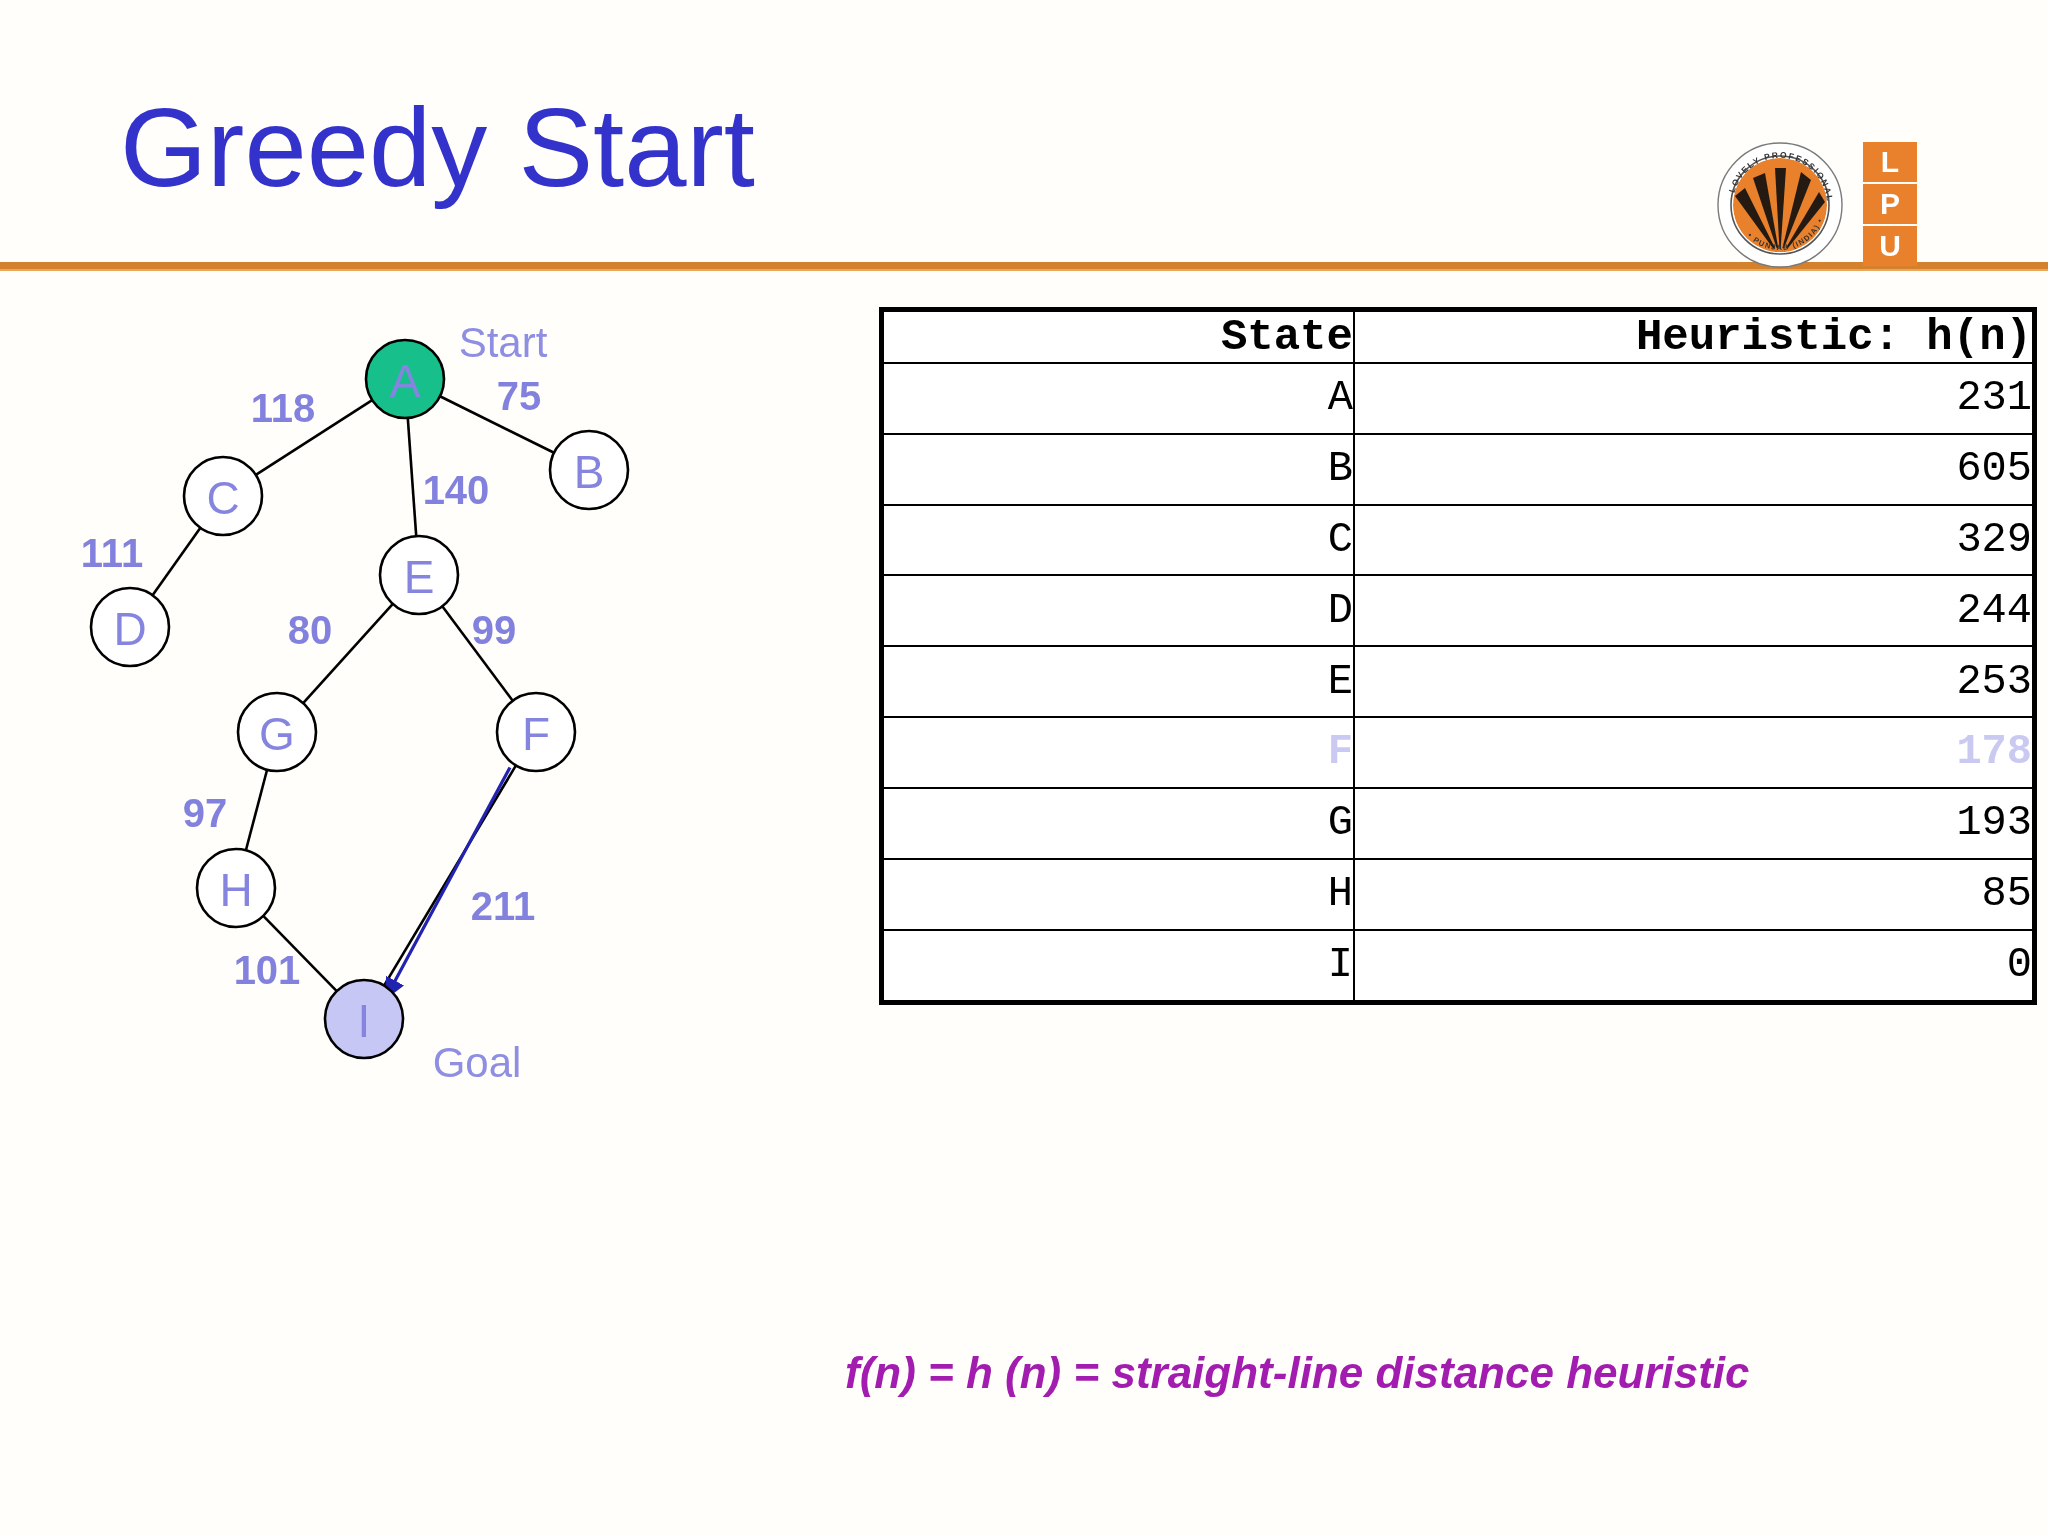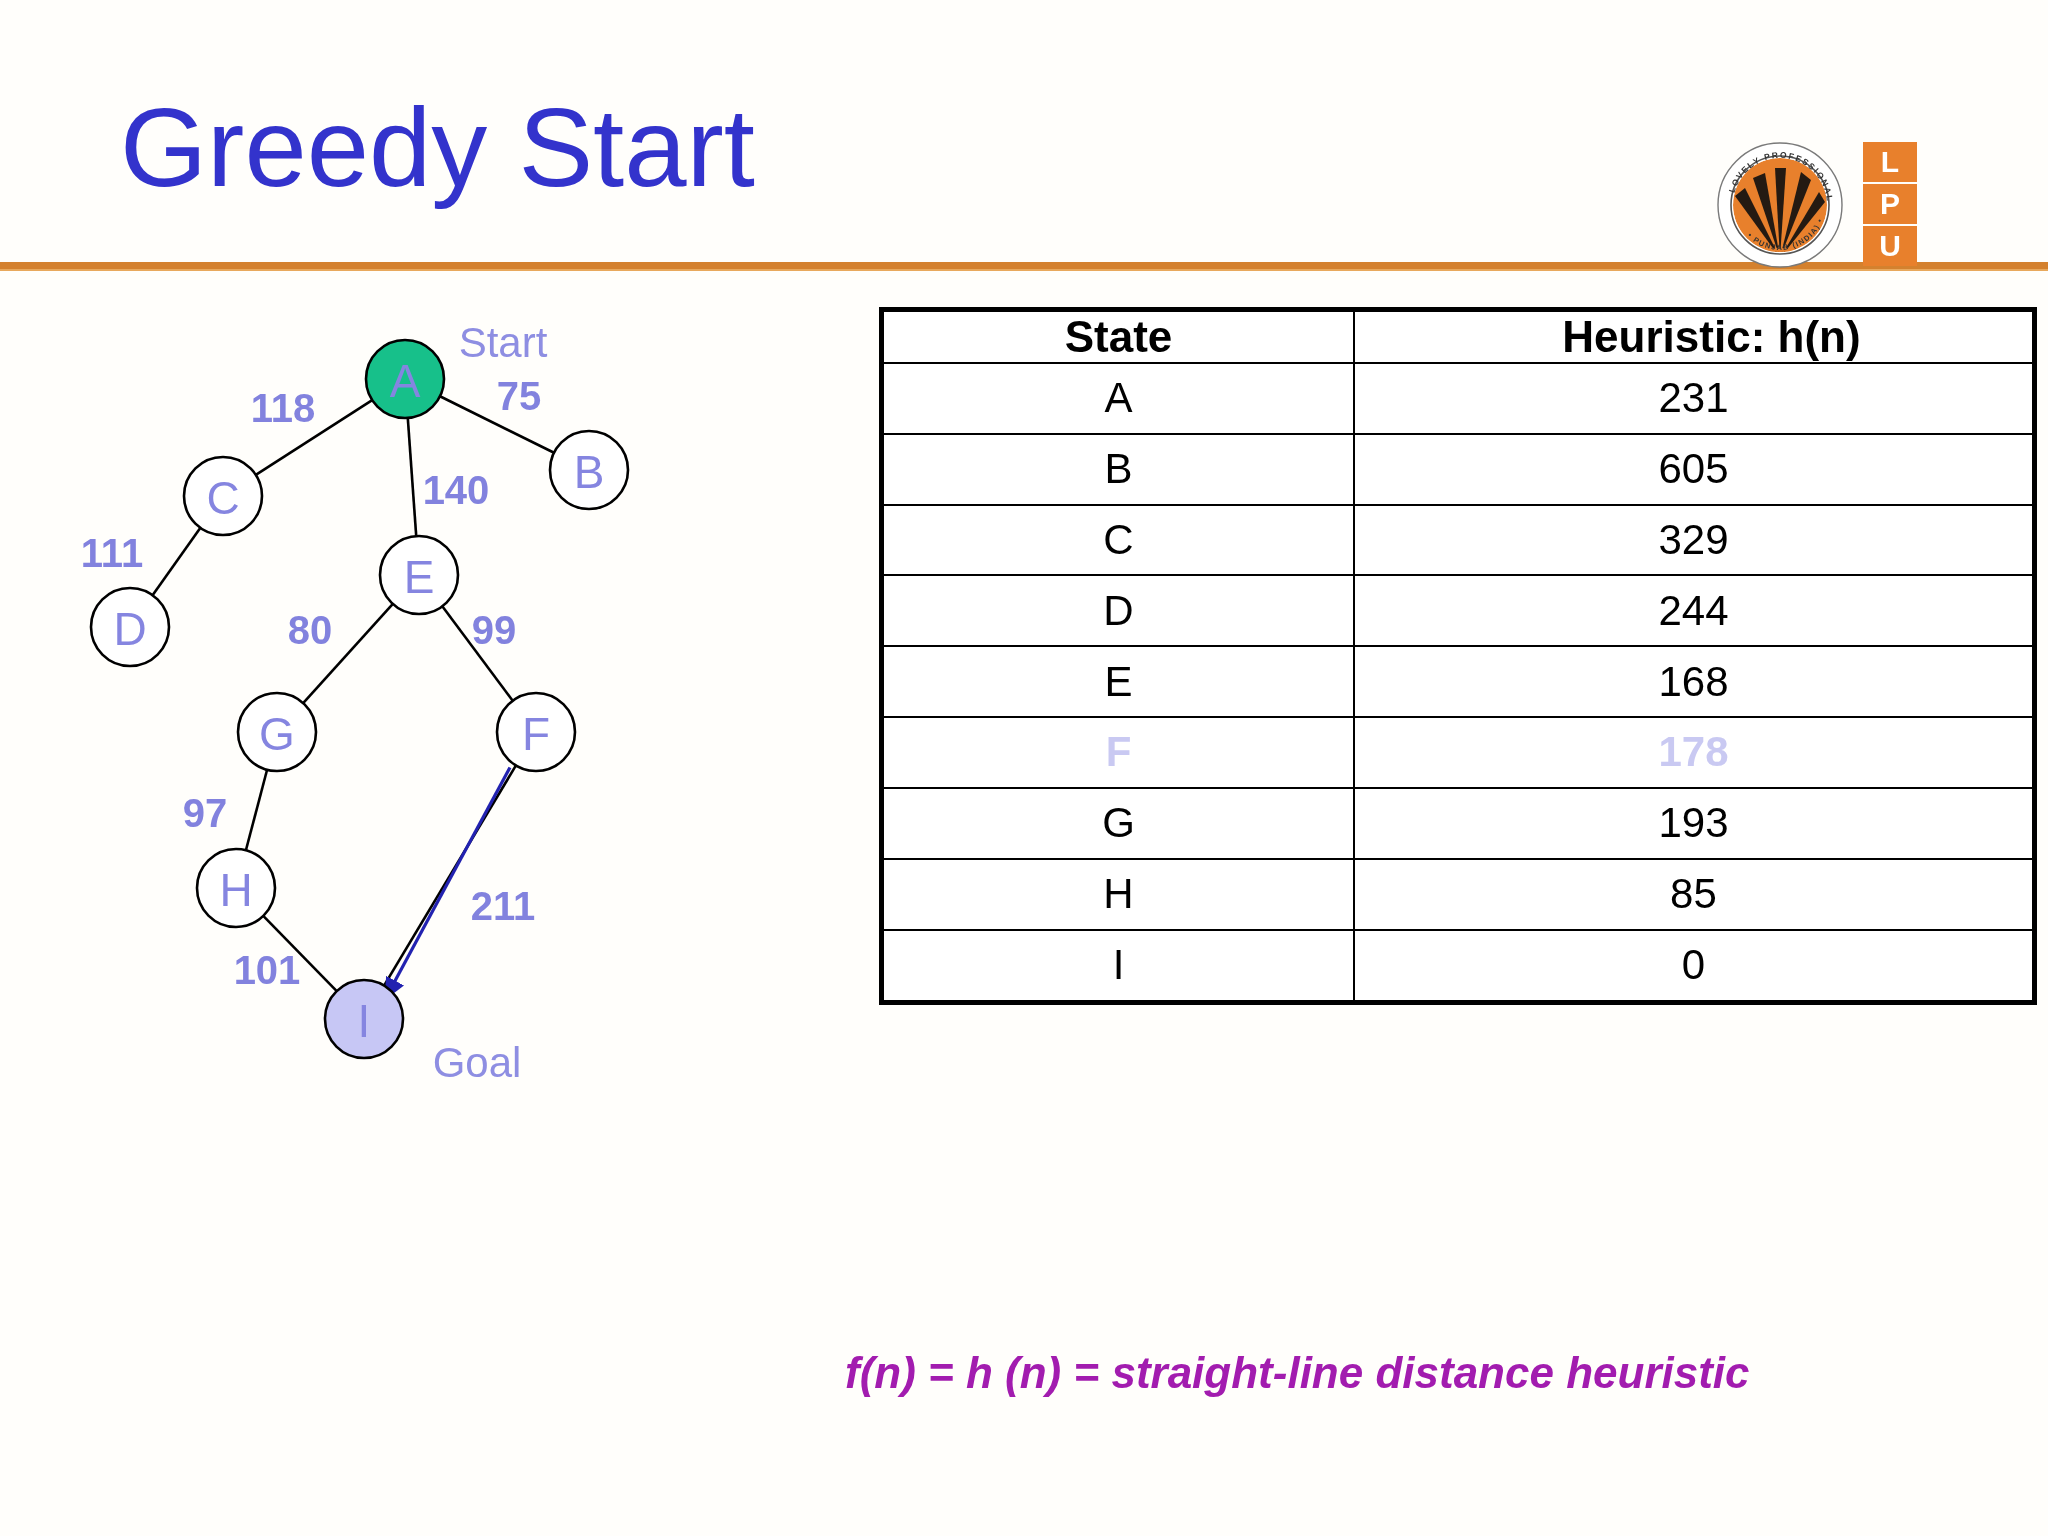--- a/index.html
+++ b/index.html
@@ -127,23 +127,23 @@
   }
   table#heuristic-table {
     border-collapse: collapse;
     width: 100%;
     height: 100%;
     table-layout: fixed;
     background: #ffffff;
   }
   table#heuristic-table td, table#heuristic-table th {
     border: 2px solid #000000;
-    text-align: center;
+    text-align: right;
     vertical-align: middle;
-    font-family: Liberation Sans, sans-serif;
+    font-family: Liberation Mono, monospace;
     font-size: 42px;
     font-weight: 400;
     color: #000000;
     padding: 0;
   }
   table#heuristic-table th {
     font-weight: 700;
     font-size: 44px;
   }
   table#heuristic-table {
@@ -309,21 +309,21 @@
         <tr>
           <td>C</td>
           <td>329</td>
         </tr>
         <tr>
           <td>D</td>
           <td>244</td>
         </tr>
         <tr>
           <td>E</td>
-          <td>168</td>
+          <td>253</td>
         </tr>
         <tr class="row-highlight">
           <td>F</td>
           <td>178</td>
         </tr>
         <tr>
           <td>G</td>
           <td>193</td>
         </tr>
         <tr>

